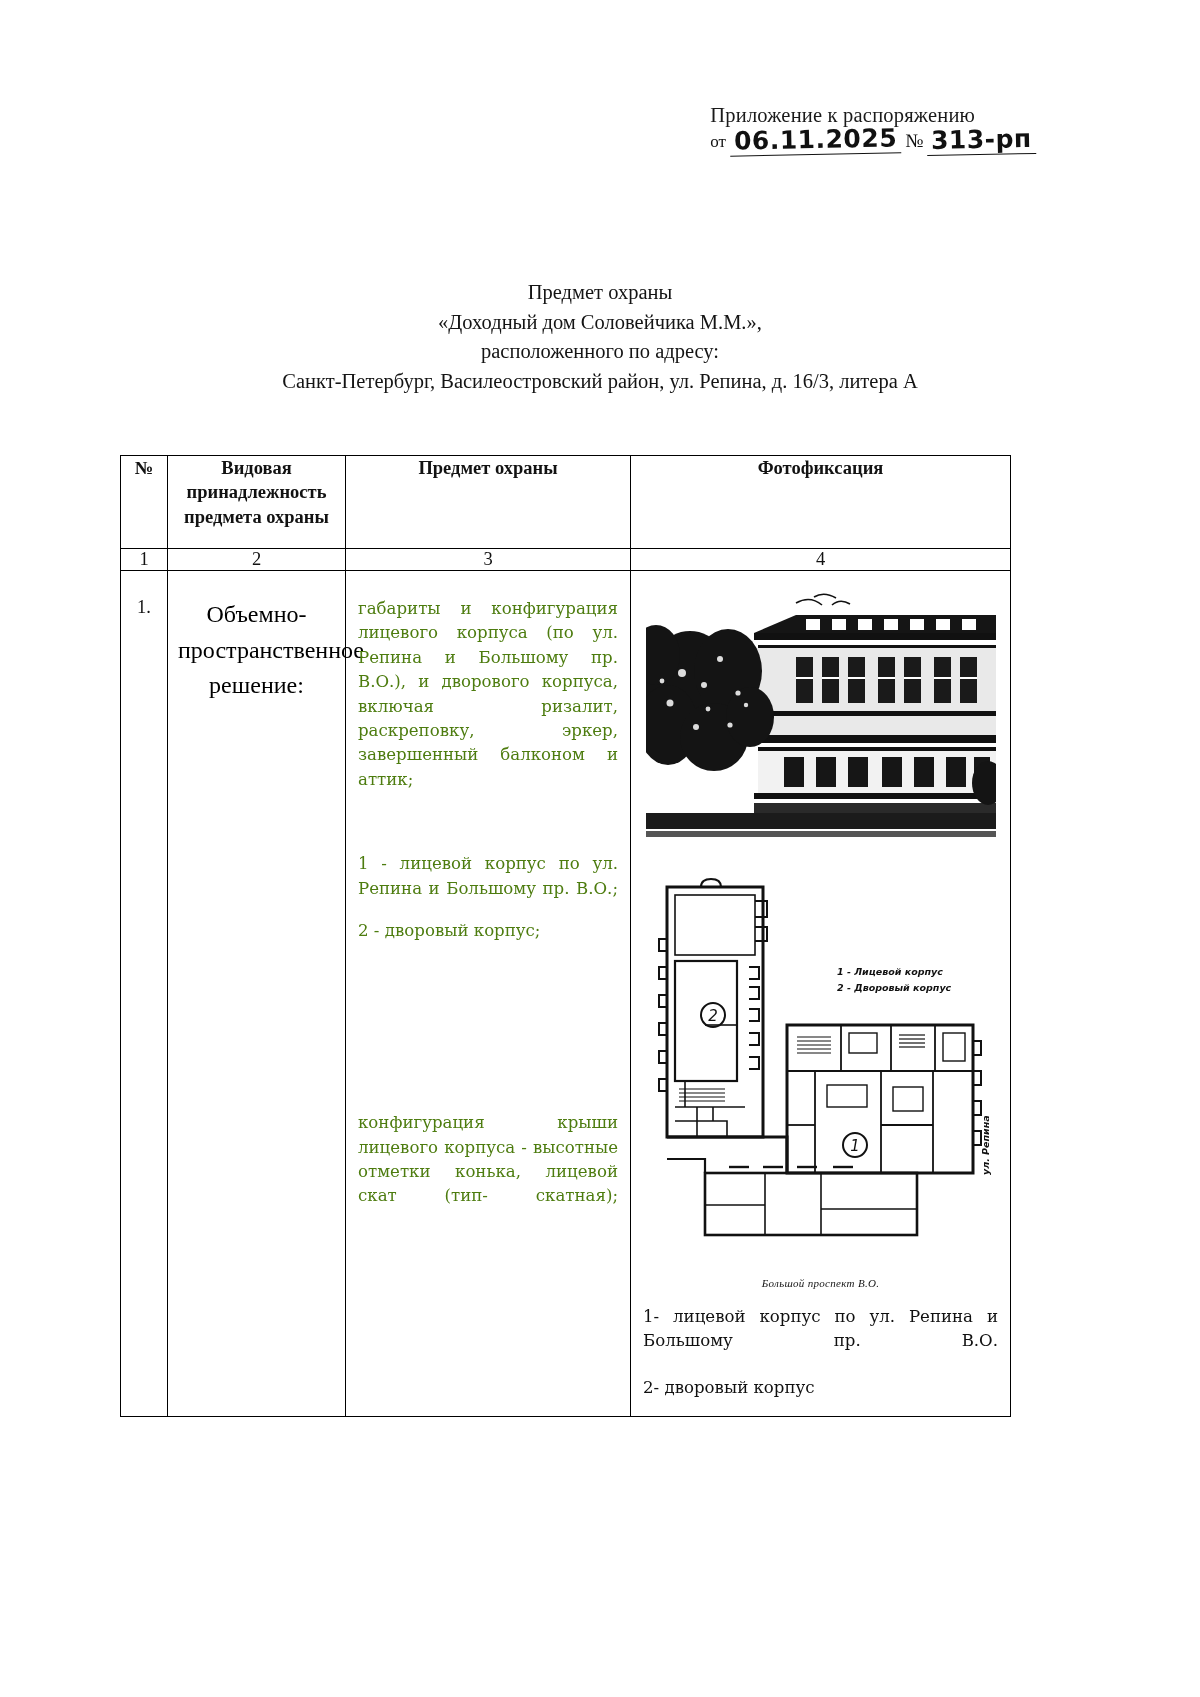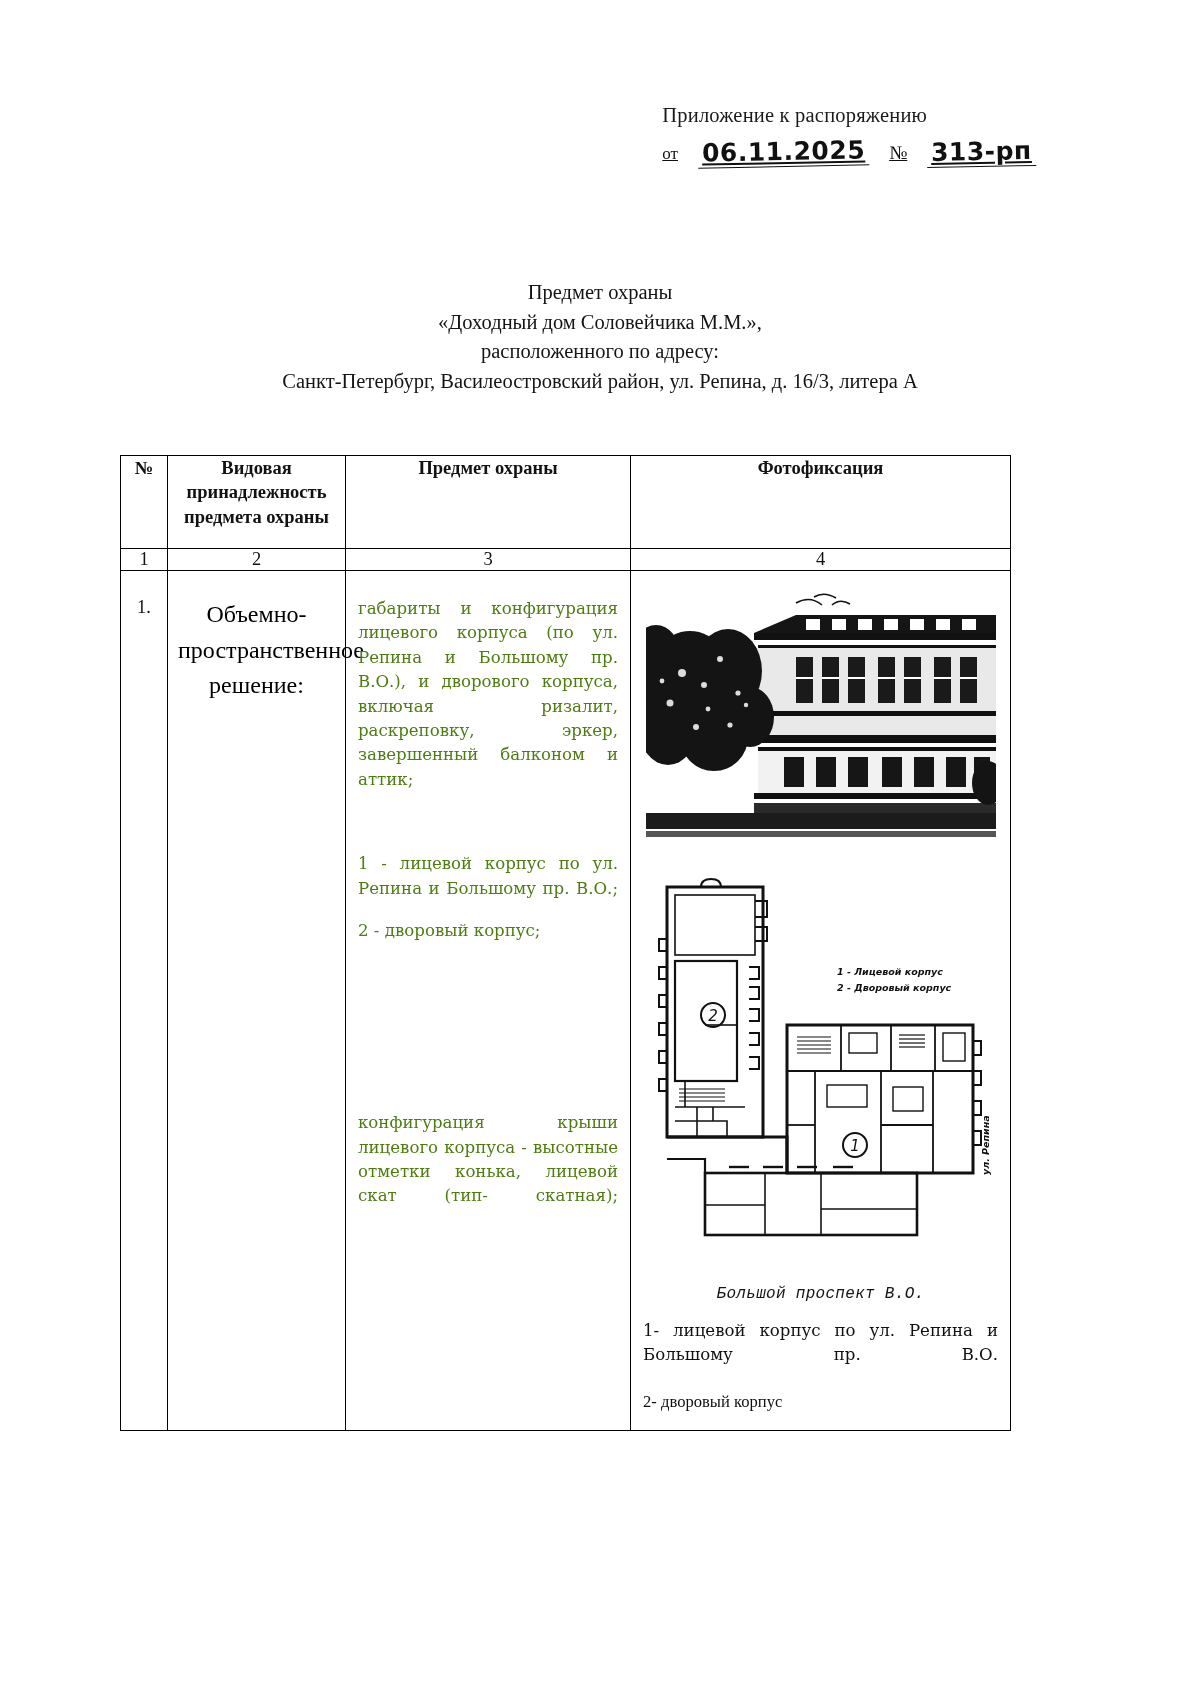--- a/index.html
+++ b/index.html
@@ -23,28 +23,26 @@
     right: 164px;
     text-align: left;
   }
   .appendix-line1 {
     font-size: 20.5px;
     letter-spacing: .2px;
     white-space: nowrap;
     color: #1a1a1a;
   }
   .appendix-line2 {
-    margin-top: 12px;
     white-space: nowrap;
     display: flex;
     align-items: flex-end;
     justify-content: flex-end;
-    gap: 20px;
+    gap: 4px;
     font-size: 19px;
-    text-decoration: underline;
   }
   .hand {
     font-family: "DejaVu Sans", sans-serif;
     font-size: 25px;
     font-weight: 600;
     letter-spacing: .5px;
     border-bottom: 1.6px solid #111;
     padding: 0 4px 1px 4px;
     transform: rotate(-1.1deg);
     display: inline-block;
@@ -150,41 +148,41 @@
   
   .plan-frame {
     width: 352px;
     height: 400px;
     margin: 18px auto 0 auto;
     position: relative;
   }
   .plan-frame svg { display: block; }
 
   .plan-caption {
-    margin-top: 10px;
-    text-align: center;
-    font-family: Liberation Mono, monospace;
+    margin-top: 2px;
+    text-align: center;
+    font-family: Liberation Serif, serif;
     font-style: italic;
-    font-size: 16px;
+    font-size: 11px;
     letter-spacing: .3px;
     color: #151515;
   }
 
   .photo-notes {
     margin-top: 16px;
     font-family: "DejaVu Serif", "Liberation Serif", serif;
     font-size: 16.6px;
     line-height: 1.47;
     text-align: justify;
     text-align-last: justify;
     color: #101010;
   }
   .photo-notes p { margin: 0; }
   .photo-notes .n-gap { height: 22px; }
-  .left-flat { text-align: center; text-align-last: left; font-family: Liberation Serif, serif; }
+  .left-flat { text-align: center; text-align-last: left; }
 
   .hand-label {
     font-family: "DejaVu Sans", sans-serif;
     font-style: italic;
     font-size: 9.5px;
     font-weight: 600;
     fill: #111;
   }
 </style>
 </head>

